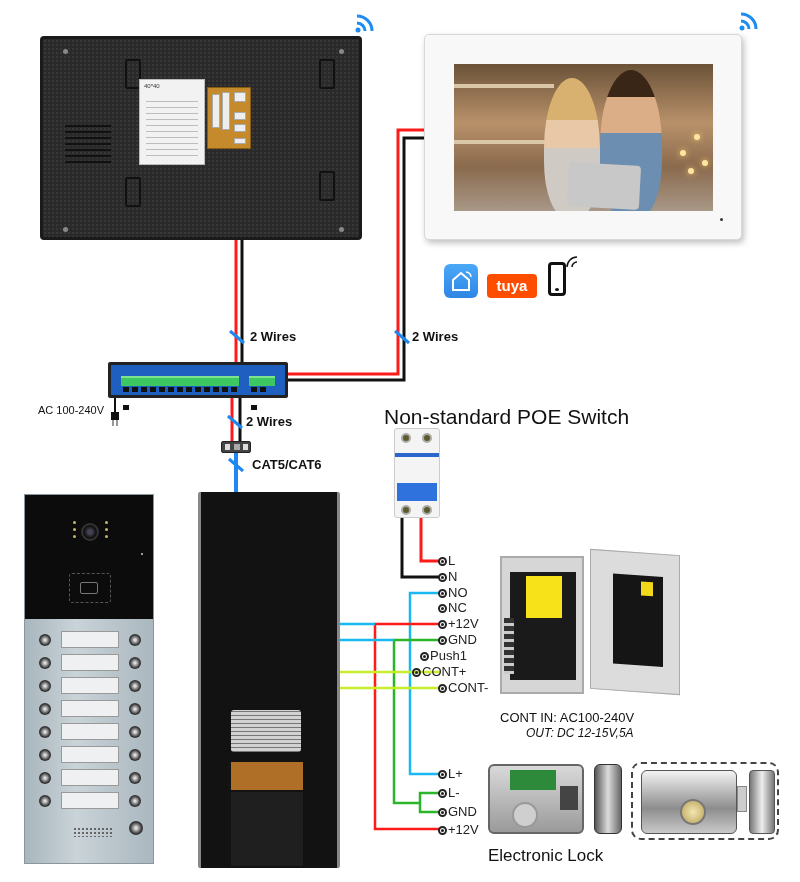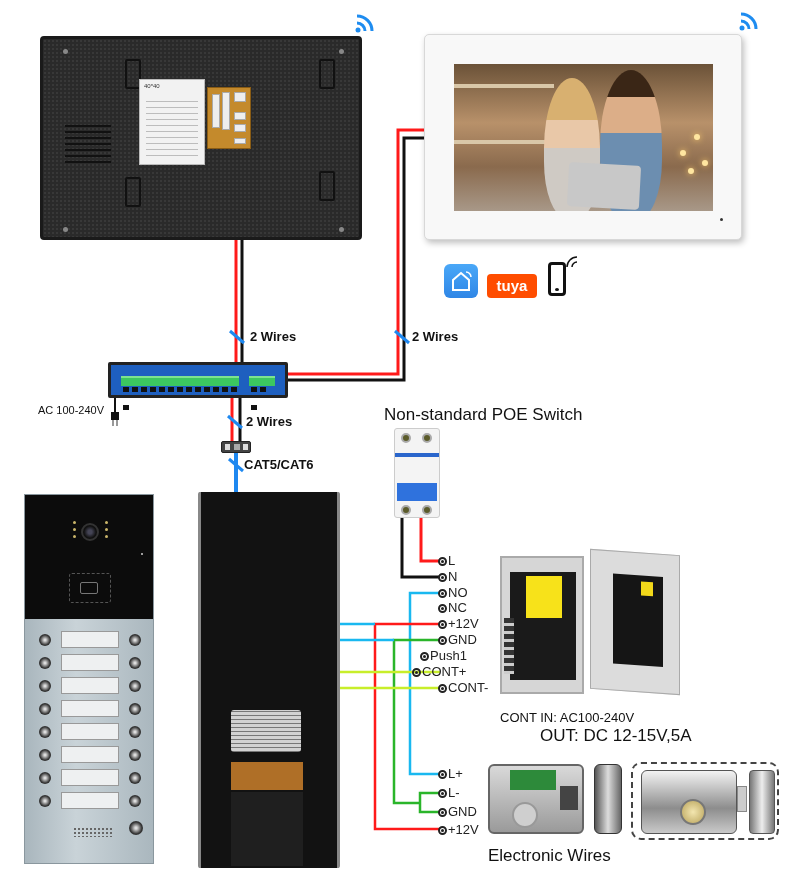--- a/index.html
+++ b/index.html
@@ -226,23 +226,23 @@
   <line x1="8" y1="22" x2="8" y2="28" stroke="#777" stroke-width="1.5"></line>
 </svg>
 
 <div class="lbl" style="left:246px;top:414px;">2 Wires</div>
 
 <div class="abs rj45">
   <i style="left:3px;"></i>
     <i style="left:12px;width:6px;background:#aaa;"></i>
     <i style="left:21px;"></i>
 </div>
-<div class="lbl" style="left:244px;top:457px;">CAT5/CAT6</div>
-
-<div class="lbl-plain" style="left:384px;top:405px;font-size:17px;">Non-standard POE Switch</div>
+<div class="lbl" style="left:252px;top:457px;">CAT5/CAT6</div>
+
+<div class="lbl-plain" style="left:384px;top:405px;font-size:21px;">Non-standard POE Switch</div>
 <div class="abs breaker">
   <div class="scr" style="left:6px;top:4px;"></div>
   <div class="scr" style="left:27px;top:4px;"></div>
   <div class="band"></div>
   <div class="switch"></div>
   <div class="scr" style="left:6px;top:76px;"></div>
   <div class="scr" style="left:27px;top:76px;"></div>
 </div>
 
 <div class="term-lbl" style="left:438px;top:554px;"><span class="ring"></span><span>L</span></div>
@@ -261,41 +261,41 @@
     <div class="caution"></div>
     <div class="ter"></div>
   </div>
   <div class="lid">
     <div class="plate">
         <i></i>
       </div>
   </div>
 </div>
 <div class="lbl-plain" style="left:500px;top:710px;font-size:13px;">CONT  IN: AC100-240V</div>
-<div class="lbl-plain" style="left:540px;top:726px;font-size:17px;">OUT: DC 12-15V,5A</div>
+<div class="lbl-plain" style="left:526px;top:726px;font-size:12px;font-style:italic;">OUT: DC 12-15V,5A</div>
 
 <div class="term-lbl" style="left:438px;top:767px;"><span class="ring"></span><span>L+</span></div>
 <div class="term-lbl" style="left:438px;top:786px;"><span class="ring"></span><span>L-</span></div>
 <div class="term-lbl" style="left:438px;top:805px;"><span class="ring"></span><span>GND</span></div>
 <div class="term-lbl" style="left:438px;top:823px;"><span class="ring"></span><span>+12V</span></div>
 
 <div class="abs lock-open">
   <div class="pcb"></div>
   <div class="motor"></div>
   <div class="coil"></div>
 </div>
 <div class="abs lock-strike"></div>
 <div class="abs lock-frame">
   <div class="body">
       <div class="cyl"></div>
     </div>
   <div class="bolt"></div>
   <div class="keeper"></div>
 </div>
-<div class="lbl-plain" style="left:488px;top:846px;font-size:17px;">Electronic Wires</div>
+<div class="lbl-plain" style="left:488px;top:846px;font-size:17px;">Electronic Lock</div>
 
 <div class="abs door-panel">
   <div class="top">
     <div class="cam"></div>
     <div class="led" style="left:48px;top:26px;"></div>
       <div class="led" style="left:48px;top:33px;"></div>
       <div class="led" style="left:48px;top:40px;"></div>
     <div class="led" style="left:80px;top:26px;"></div>
       <div class="led" style="left:80px;top:33px;"></div>
       <div class="led" style="left:80px;top:40px;"></div>

